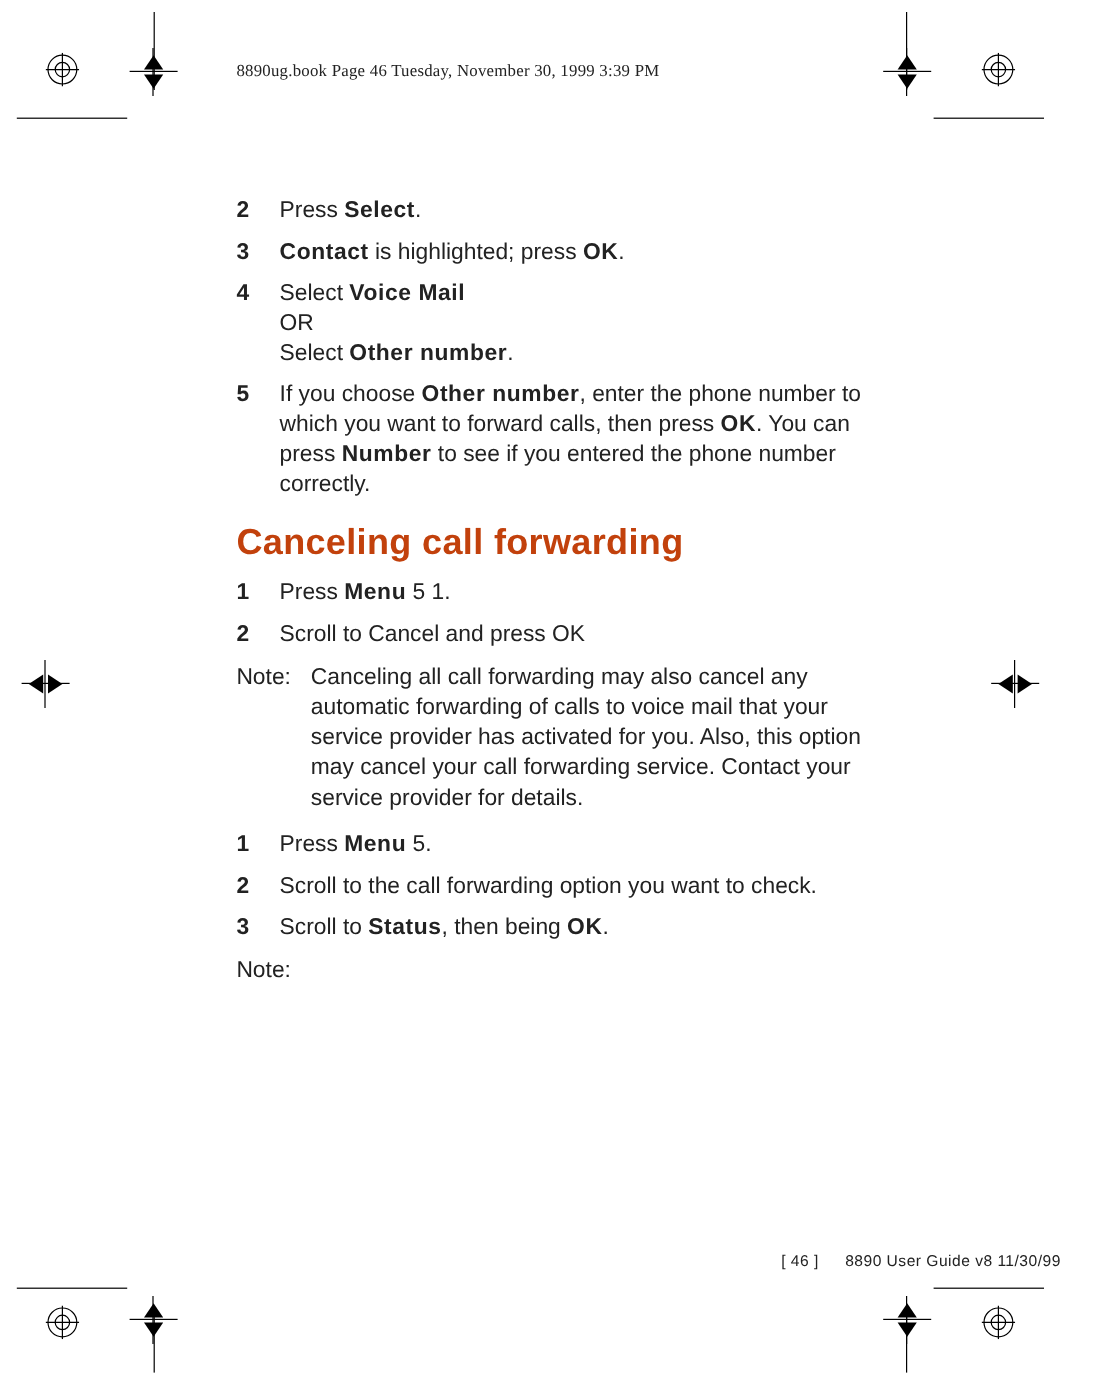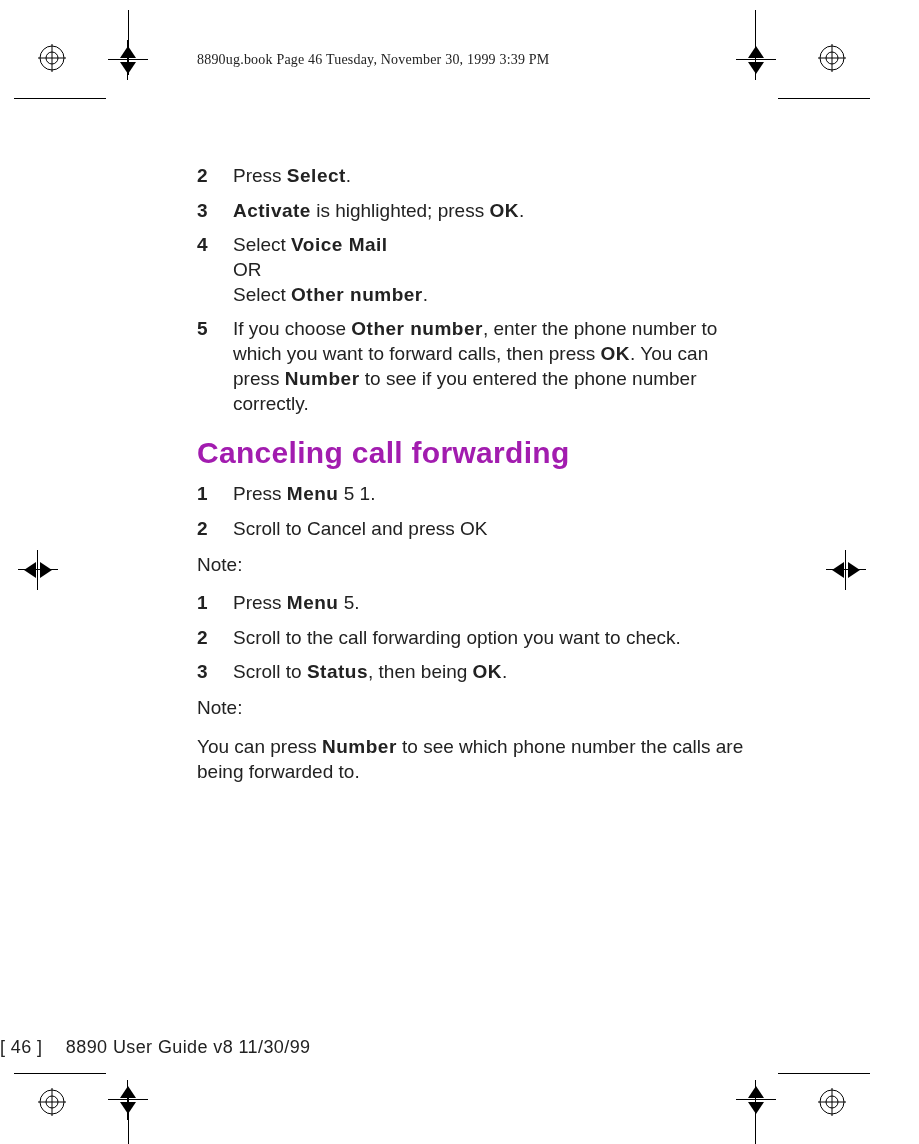--- a/index.html
+++ b/index.html
@@ -15,26 +15,26 @@
   .t-lf{top:50%;left:50%;margin-top:-8px;margin-left:-14px;border-top:8px solid transparent;border-bottom:8px solid transparent;border-right:12px solid #000}
   .t-rt{top:50%;left:50%;margin-top:-8px;margin-left:2px;border-top:8px solid transparent;border-bottom:8px solid transparent;border-left:12px solid #000}
   .corner-line-v{position:absolute;width:1px;background:#000}
   .corner-line-h{position:absolute;height:1px;background:#000}
   .header-line{position:absolute;left:197px;top:52px;font-size:14px;letter-spacing:0.2px;color:#222;font-family:"Times New Roman",serif}
   .content{position:absolute;left:197px;right:132px;top:164px}
   .step{display:flex;margin-bottom:10px;font-size:19px;line-height:1.3}
   .step-num{font-weight:700;width:36px;flex:0 0 36px}
   .step-body{flex:1;font-weight:300}
   .btn{font-family:"Helvetica Neue",Arial,sans-serif;font-weight:900;letter-spacing:0.5px}
-  h2{font-size:30px;font-weight:700;margin:20px 0 12px 0;letter-spacing:0.3px;color:#a21caf}
+  h2{font-size:30px;font-weight:700;margin:20px 0 12px 0;letter-spacing:0.3px;color:#c2410c}
   .note{display:flex;margin:8px 0 14px 0;font-size:19px;line-height:1.33}
   .note-label{font-weight:400;width:62px;flex:0 0 62px}
   .note-body{flex:1;font-weight:300}
   .para{font-size:19px;line-height:1.33;font-weight:300;margin-top:4px}
-  .footer{position:absolute;left:0;right:0;bottom:86px;font-size:18px;text-align:left;font-weight:300;letter-spacing:0.4px;color:#222}
+  .footer{position:absolute;left:0;right:0;bottom:86px;font-size:13px;text-align:right;font-weight:300;letter-spacing:0.4px;color:#222}
   .footer .pg{margin-right:18px}
 </style>
 </head>
 <body>
 <div class="page">
 
 <svg class="reg" style="left:38px;top:44px" viewBox="0 0 28 28">
       <circle cx="14" cy="14" r="12" fill="none" stroke="#000" stroke-width="1"></circle>
       <circle cx="14" cy="14" r="6" fill="none" stroke="#000" stroke-width="1"></circle>
       <line x1="14" y1="0" x2="14" y2="28" stroke="#000"></line>
@@ -97,21 +97,21 @@
 <div class="header-line">8890ug.book  Page 46  Tuesday, November 30, 1999  3:39 PM</div>
 
 <div class="content">
 
   <div class="step">
     <div class="step-num">2</div>
     <div class="step-body"><span>Press </span><span class="btn">Select</span><span>.</span></div>
   </div>
   <div class="step">
     <div class="step-num">3</div>
-    <div class="step-body"><span class="btn">Activate</span><span> is highlighted; press </span><span class="btn">OK</span><span>.</span></div>
+    <div class="step-body"><span class="btn">Contact</span><span> is highlighted; press </span><span class="btn">OK</span><span>.</span></div>
   </div>
   <div class="step">
     <div class="step-num">4</div>
     <div class="step-body">
       <span>Select </span><span class="btn">Voice Mail</span><br>
       <span>OR</span><br>
       <span>Select </span><span class="btn">Other number</span><span>.</span>
     </div>
   </div>
   <div class="step">
@@ -125,41 +125,41 @@
     <div class="step-num">1</div>
     <div class="step-body"><span>Press </span><span class="btn">Menu</span><span> 5 1.</span></div>
   </div>
   <div class="step">
     <div class="step-num">2</div>
     <div class="step-body">Scroll to Cancel and press OK</div>
   </div>
 
   <div class="note">
     <div class="note-label">Note:</div>
+    <div class="note-body">Canceling all call forwarding may also cancel any automatic forwarding of calls to voice mail that your service provider has activated for you. Also, this option may cancel your call forwarding service. Contact your service provider for details.</div>
   </div>
 
 
   <div class="step">
     <div class="step-num">1</div>
     <div class="step-body"><span>Press </span><span class="btn">Menu</span><span> 5.</span></div>
   </div>
   <div class="step">
     <div class="step-num">2</div>
     <div class="step-body">Scroll to the call forwarding option you want to check.</div>
   </div>
   <div class="step">
     <div class="step-num">3</div>
     <div class="step-body"><span>Scroll to </span><span class="btn">Status</span><span>, then being </span><span class="btn">OK</span><span>.</span></div>
   </div>
 
   <div class="note">
     <div class="note-label">Note:</div>
   </div>
 
-  <div class="para"><span>You can press </span><span class="btn">Number</span><span> to see which phone number the calls are being forwarded to.</span></div>
 
 </div>
 
 <div class="footer">
   <span class="pg">[ 46 ]</span>
   <span>8890 User Guide v8   11/30/99</span>
 </div>
 
 </div>
 

